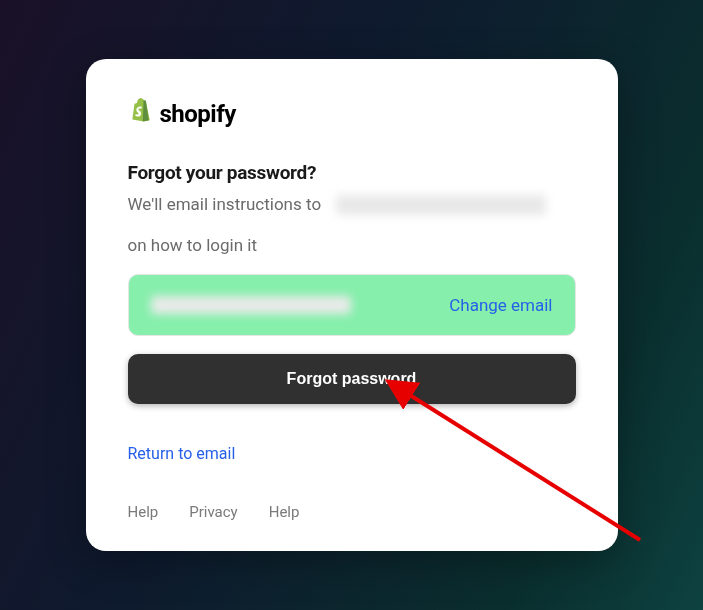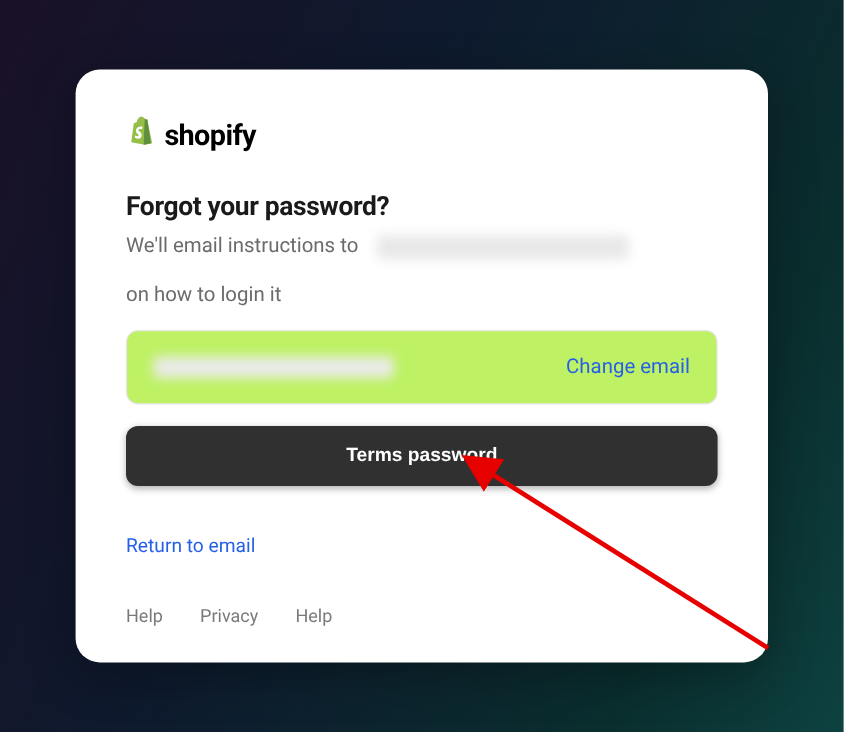--- a/index.html
+++ b/index.html
@@ -13,39 +13,39 @@
       height: 610px;
       background: linear-gradient(115deg, #1a1128 0%, #0e1a2e 40%, #0a2e2e 80%, #0d4240 100%);
       display: flex;
       align-items: center;
       justify-content: center;
       position: relative;
     }
     .card {
       background: #ffffff;
       border-radius: 20px;
-      width: 577px;
+      width: 532px;
       padding: 38px 42px 30px 42px;
       box-shadow: 0 10px 40px rgba(0,0,0,0.3);
       position: relative;
     }
     .logo-row {
       display: flex;
       align-items: center;
       gap: 6px;
       margin-bottom: 30px;
     }
     .logo-text {
       font-size: 24px;
       font-weight: 700;
       color: #000;
       letter-spacing: -0.5px;
     }
     .heading {
-      font-size: 22px;
+      font-size: 19px;
       font-weight: 700;
       color: #1a1a1a;
       margin-bottom: 8px;
       letter-spacing: -0.3px;
     }
     .subtext {
       font-size: 17px;
       color: #6b6b6b;
       line-height: 1.5;
       margin-bottom: 16px;
@@ -57,21 +57,21 @@
     .blurred-inline {
       display: inline-block;
       width: 210px;
       height: 20px;
       background: #e8e8e8;
       filter: blur(5px);
       border-radius: 3px;
       vertical-align: middle;
     }
     .email-box {
-      background: #bef264;
+      background: #86efac;
       border: 1px solid #e5e5e5;
       border-radius: 10px;
       padding: 20px 22px;
       display: flex;
       align-items: center;
       justify-content: space-between;
       margin-bottom: 18px;
     }
     .blurred-email {
       width: 200px;
@@ -145,21 +145,21 @@
     <span>We'll email instructions to</span>
     <span class="blurred-inline"></span>
     <span>on how to login it</span>
   </div>
 
   <div class="email-box">
     <span class="blurred-email"></span>
     <a class="change-email">Change email</a>
   </div>
 
-  <button class="reset-btn">Terms password</button>
+  <button class="reset-btn">Forgot password</button>
 
   <a class="return-link">Return to email</a>
 
   <div class="footer-links">
     <span>Help</span>
     <span>Privacy</span>
     <span>Help</span>
   </div>
 
 </div>

